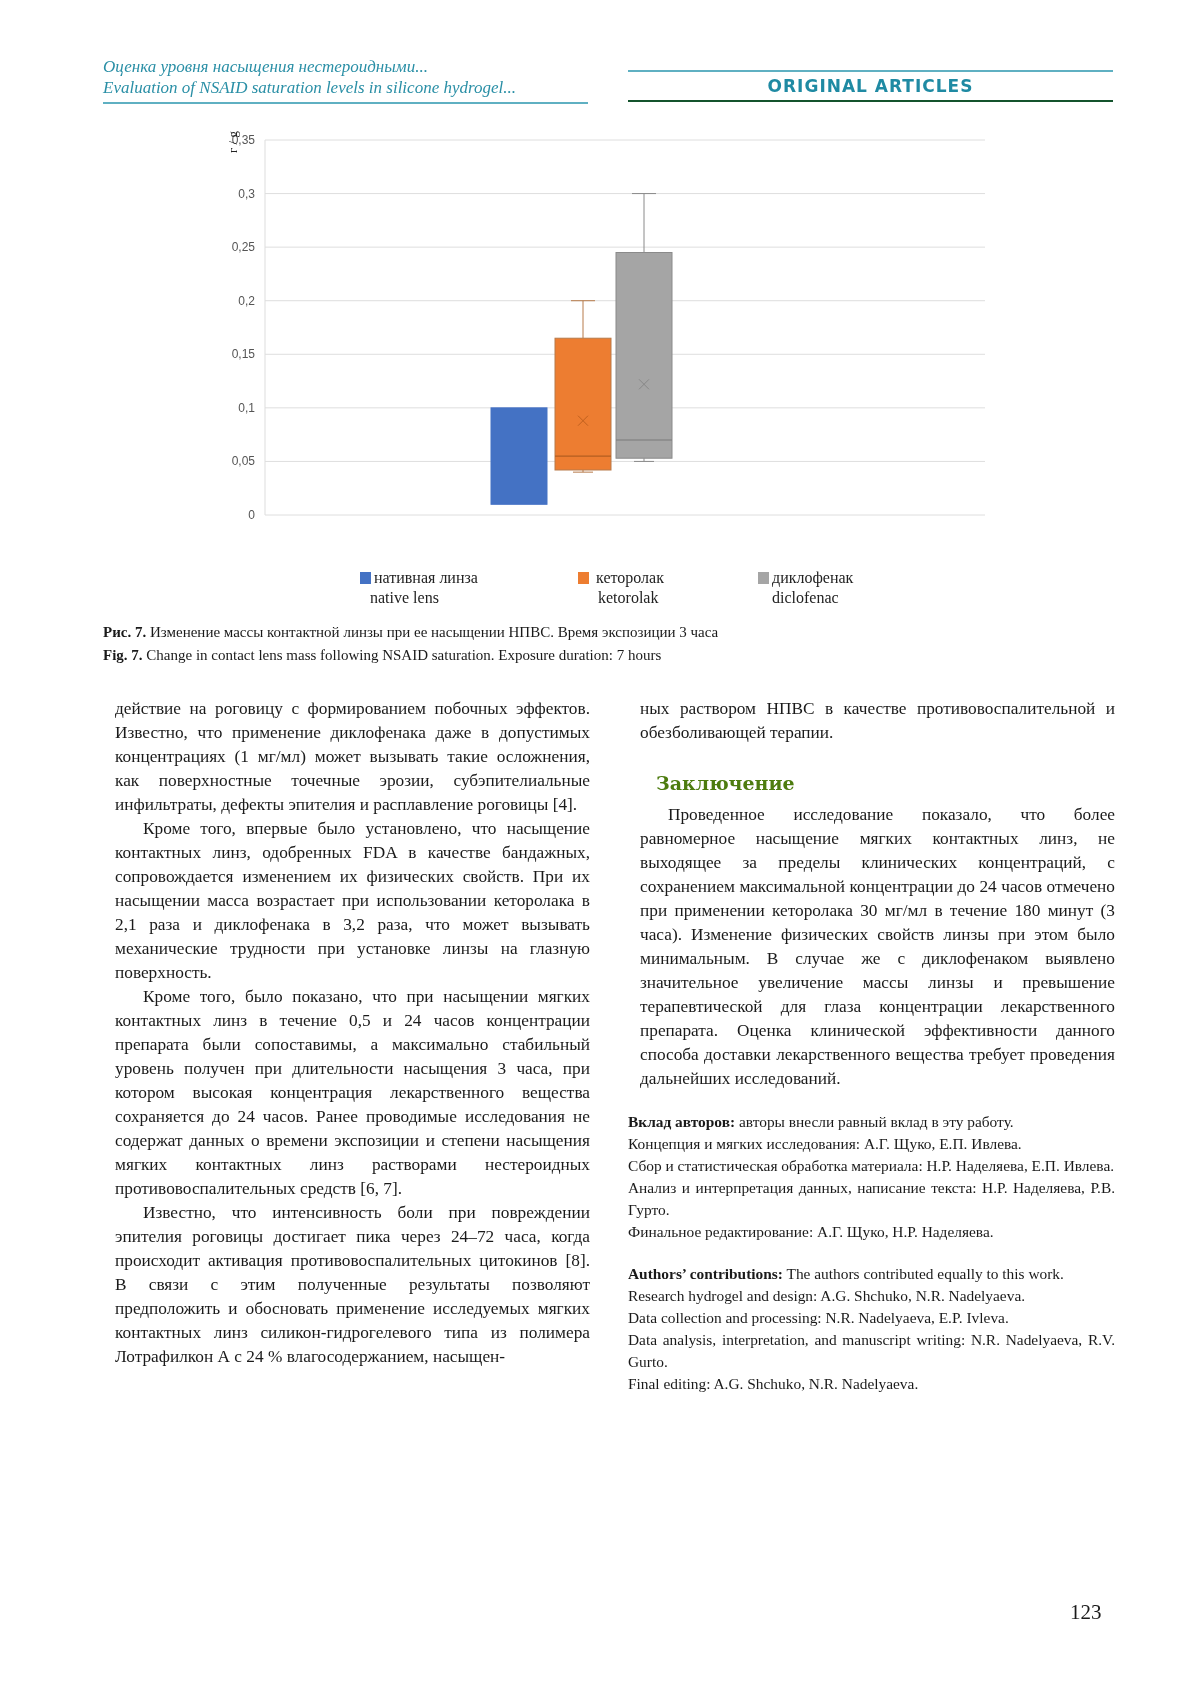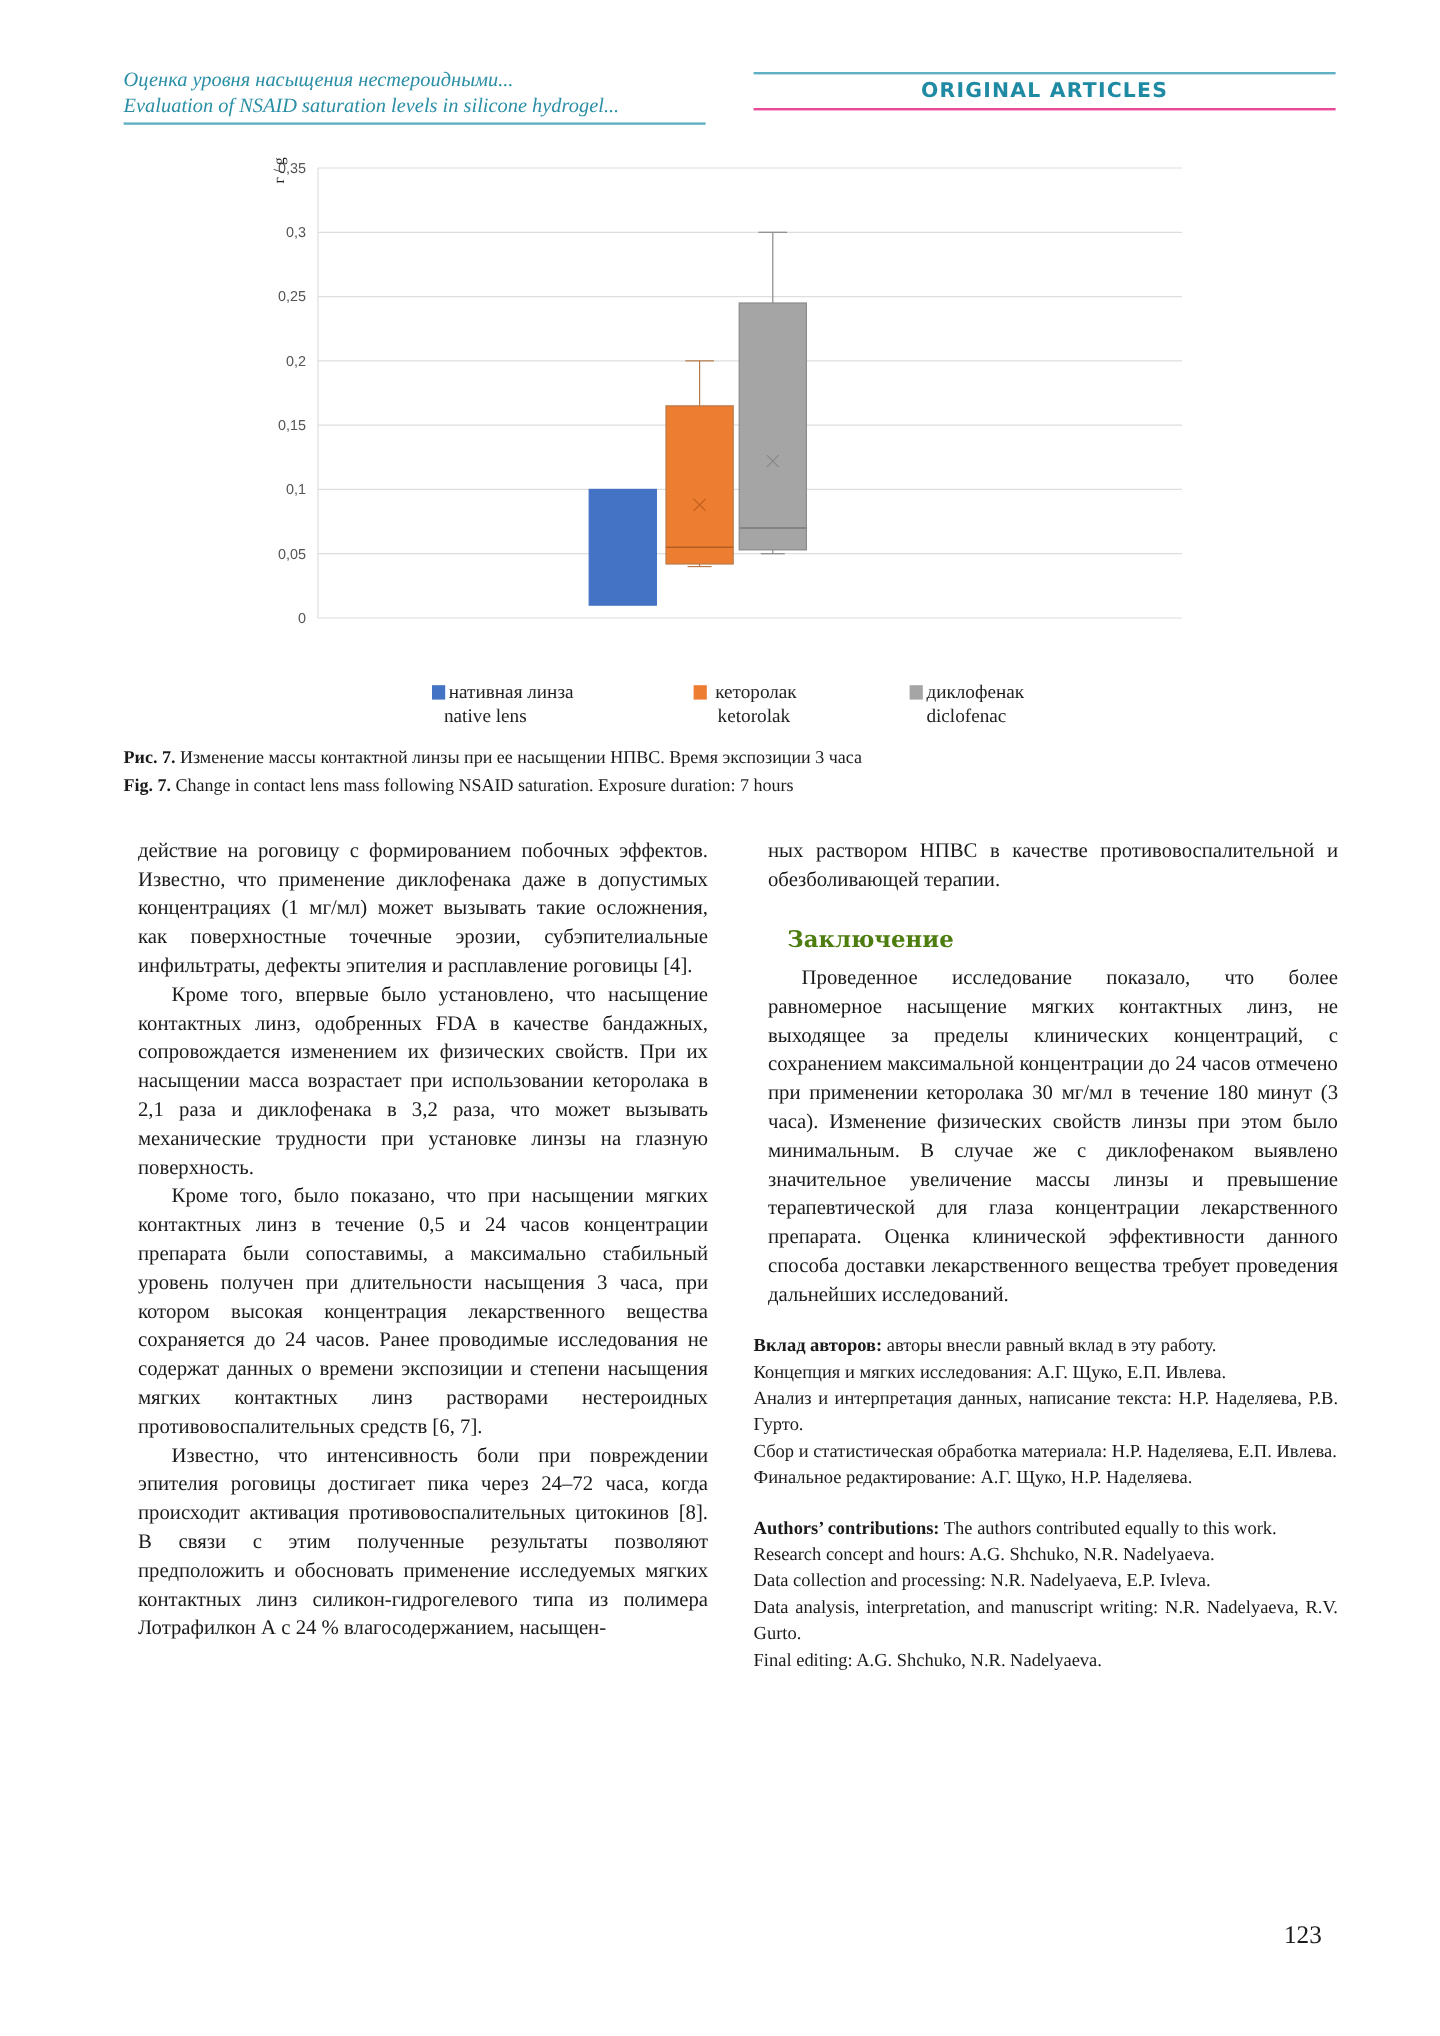--- a/index.html
+++ b/index.html
@@ -1,18 +1,18 @@
 <!DOCTYPE html>
 <html><head>
 <meta charset="utf-8">
 <style>
   * { box-sizing: border-box; margin: 0; padding: 0; }
   body { width: 1200px; height: 1697px; background: #fff; font-family: "DejaVu Serif", serif; color: #1a1a1a; position: relative; overflow: hidden; }
   .hdr-left { position: absolute; left: 103px; top: 56px; width: 485px; font-family: "Liberation Serif", serif; font-style: italic; font-size: 17px; line-height: 21px; color: #2a8fa6; padding-bottom: 4px; border-bottom: 2px solid #5fb0c2; }
-  .hdr-right { position: absolute; left: 628px; top: 60px; width: 485px; border-top: 2px solid #5fb0c2; border-bottom: 2px solid #ec4899; text-align: center; font-family: "DejaVu Sans", sans-serif; font-weight: bold; font-size: 17px; letter-spacing: 1px; color: #1f8aa3; padding: 4px 0 4px; }
+  .hdr-right { position: absolute; left: 628px; top: 70px; width: 485px; border-top: 2px solid #5fb0c2; border-bottom: 2px solid #14532d; text-align: center; font-family: "DejaVu Sans", sans-serif; font-weight: bold; font-size: 17px; letter-spacing: 1px; color: #1f8aa3; padding: 4px 0 4px; }
   .chart { position: absolute; left: 225px; top: 125px; width: 780px; height: 490px; }
   .chart svg { position:absolute; left:0; top:0; }
   .legend { position: absolute; top: 568px; font-family: "Liberation Serif", serif; font-size: 16px; line-height: 20px; color: #222; }
   .legend .sw { display:inline-block; width:11px; height:12px; margin-right:3px; vertical-align: -1px; }
   .caption { position: absolute; left: 103px; top: 621px; width: 1000px; font-size: 15px; line-height: 23px; font-family: "Liberation Serif", serif; }
   .caption b { font-weight: bold; }
   .col { position: absolute; top: 697px; width: 487px; font-family: "Liberation Serif", serif; font-size: 17.3px; line-height: 24px; text-align: justify; }
   .col.left { left: 103px; }
   .col.right { left: 628px; }
   .col p { text-indent: 0; margin-left: 12px; }
@@ -108,26 +108,26 @@
   <p class="ind">Известно, что интенсивность боли при повреждении эпителия роговицы достигает пика через 24–72 часа, когда происходит активация противовоспалительных цитокинов [8]. В связи с этим полученные результаты позволяют предположить и обосновать применение исследуемых мягких контактных линз силикон-гидрогелевого типа из полимера Лотрафилкон А с 24 % влагосодержанием, насыщен-</p>
 </div>
 
 <div class="col right">
   <p>ных раствором НПВС в качестве противовоспалительной и обезболивающей терапии.</p>
   <h2 class="sec">Заключение</h2>
   <p class="ind">Проведенное исследование показало, что более равномерное насыщение мягких контактных линз, не выходящее за пределы клинических концентраций, с сохранением максимальной концентрации до 24 часов отмечено при применении кеторолака 30 мг/мл в течение 180 минут (3 часа). Изменение физических свойств линзы при этом было минимальным. В случае же с диклофенаком выявлено значительное увеличение массы линзы и превышение терапевтической для глаза концентрации лекарственного препарата. Оценка клинической эффективности данного способа доставки лекарственного вещества требует проведения дальнейших исследований.</p>
   <div class="small" style="margin-top:20px">
     <div><b>Вклад авторов:</b> <span>авторы внесли равный вклад в эту работу.</span></div>
     <div>Концепция и мягких исследования: А.Г. Щуко, Е.П. Ивлева.</div>
+    <div>Сбор и статистическая обработка материала: Н.Р. Наделяева, Е.П. Ивлева.</div>
     <div>Анализ и интерпретация данных, написание текста: Н.Р. Наделяева, Р.В. Гурто.</div>
-    <div>Сбор и статистическая обработка материала: Н.Р. Наделяева, Е.П. Ивлева.</div>
     <div>Финальное редактирование: А.Г. Щуко, Н.Р. Наделяева.</div>
   </div>
   <div class="small" style="margin-top:20px">
     <div><b>Authors’ contributions:</b> <span>The authors contributed equally to this work.</span></div>
-    <div>Research concept and hours: A.G. Shchuko, N.R. Nadelyaeva.</div>
+    <div>Research hydrogel and design: A.G. Shchuko, N.R. Nadelyaeva.</div>
     <div>Data collection and processing: N.R. Nadelyaeva, E.P. Ivleva.</div>
     <div>Data analysis, interpretation, and manuscript writing: N.R. Nadelyaeva, R.V. Gurto.</div>
     <div>Final editing: A.G. Shchuko, N.R. Nadelyaeva.</div>
   </div>
 </div>
 
 <div class="pageno">123</div>
 
 </body></html>

